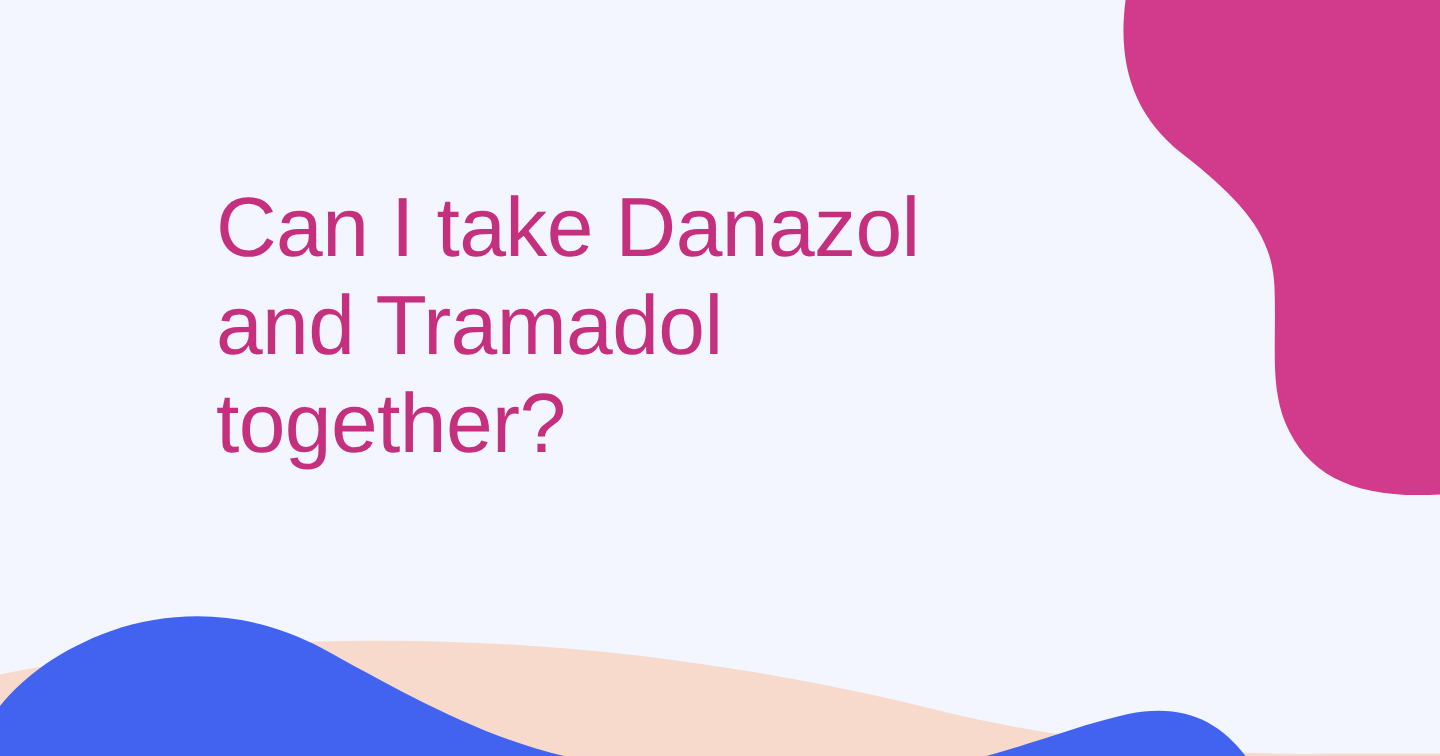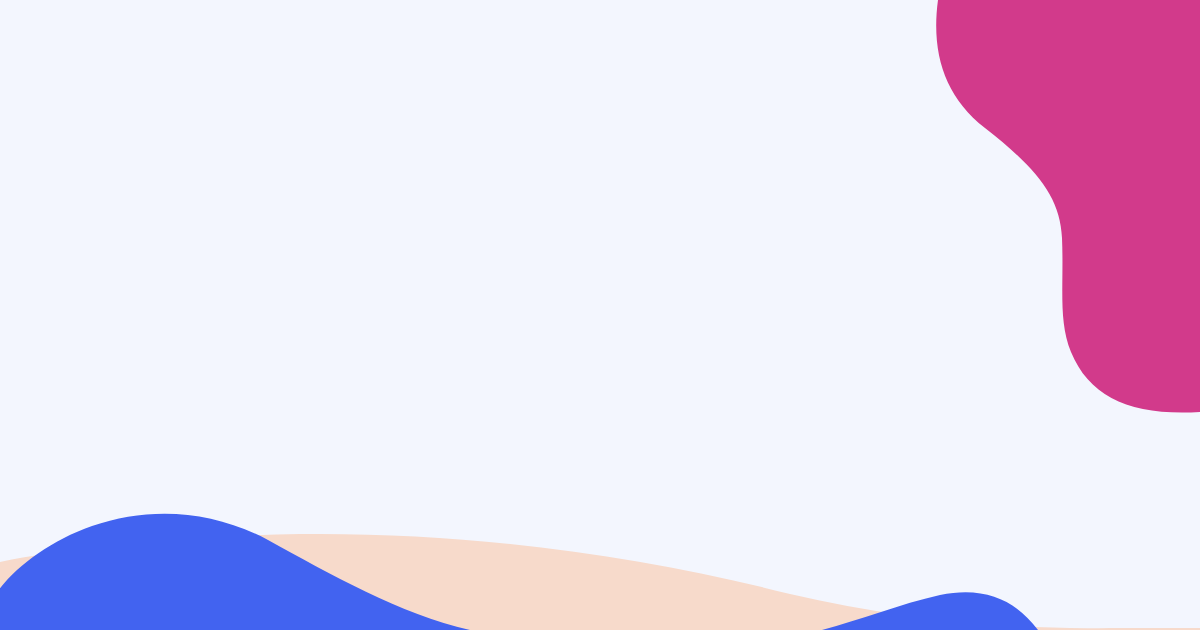--- a/index.html
+++ b/index.html
@@ -80,14 +80,19 @@
                C -14,592 30,548 92,526
                C 150,506 212,510 268,540
                C 330,574 400,614 470,630 Z"></path>
 
       <path fill="#4263f0" d="M822,630
                C 860,620 900,604 940,595
                C 985,586 1015,600 1038,630 Z"></path>
     </svg>
   </div>
 
+  <div id="headline-wrap">
+    <h1 id="headline">Can I take Danazol
+and Tramadol
+together?</h1>
+  </div>
 
 </div>
 
 </body></html>

